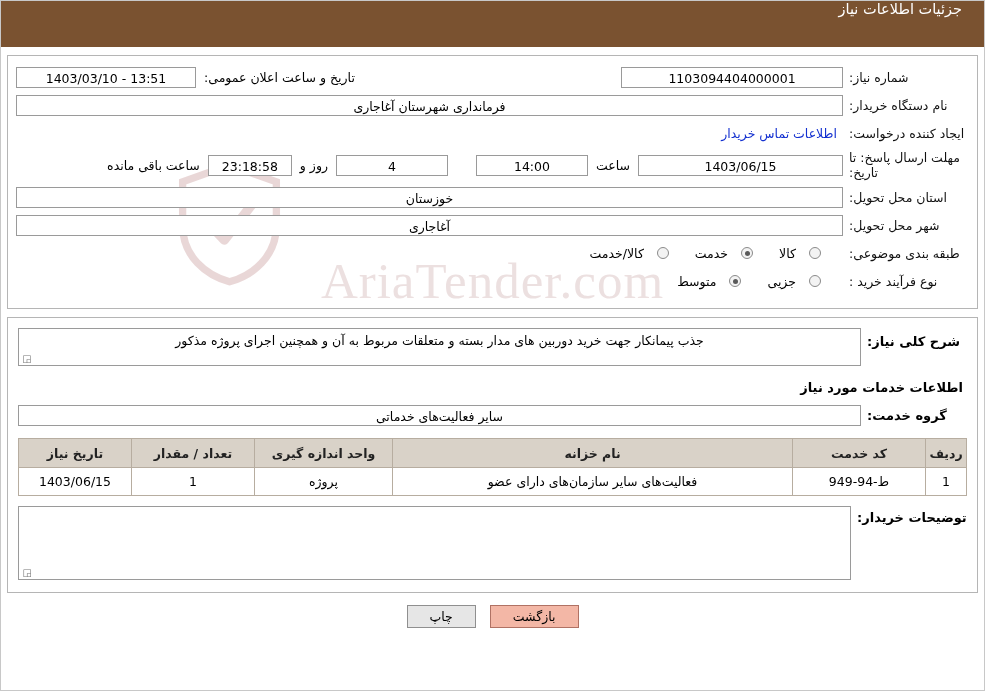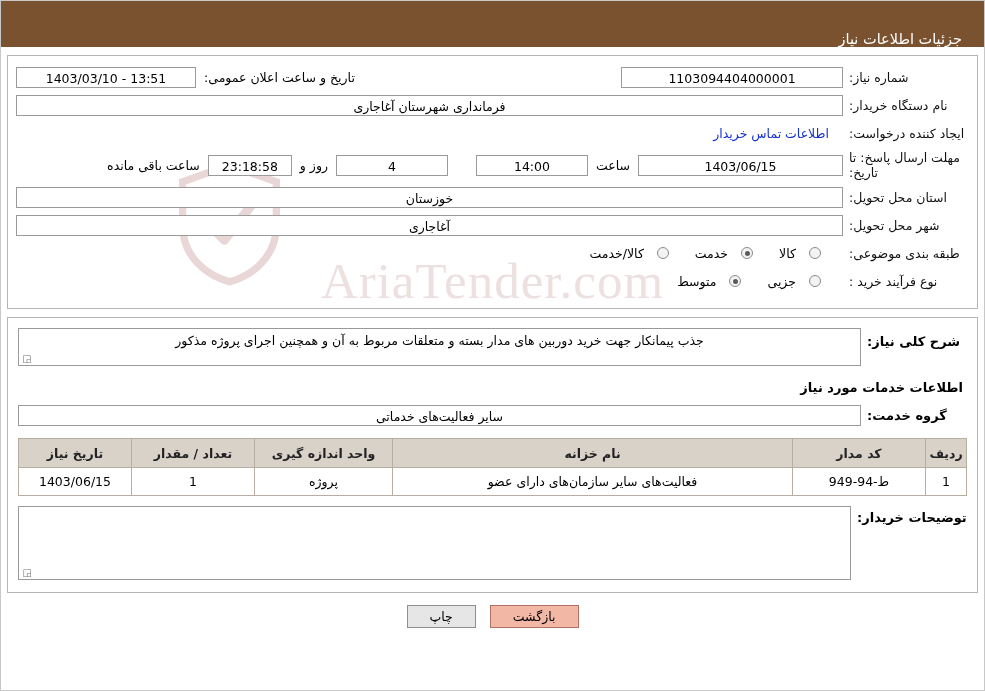--- a/index.html
+++ b/index.html
@@ -52,21 +52,21 @@
     width: 105px;
     height: 125px;
   }
 
   
   .header {
     height: 46px;
     background: #7a5230;
     color: #fff;
     display: flex;
-    align-items: flex-end;
+    align-items: flex-start;
     justify-content: flex-start;
     padding: 0 22px;
     box-sizing: border-box;
     font-size: 14.5px;
     position: relative;
     z-index: 2;
   }
 
   .panel {
     margin: 8px 6px 0 6px;
@@ -106,21 +106,21 @@
     font-size: 12.5px;
     overflow: hidden;
     white-space: nowrap;
   }
   .spacer { flex: 1; }
 
   .link {
     color: #1330d0;
     font-size: 12.5px;
     text-decoration: none;
-    margin-right: 14px;
+    margin-right: 6px;
     cursor: pointer;
   }
 
   .inline-lbl {
     font-size: 12.5px;
     padding: 0 8px;
     white-space: nowrap;
   }
 
   
@@ -383,21 +383,21 @@
 
     <div class="group-row">
       <div class="group-lbl">گروه خدمت:</div>
       <div class="fld" style="flex:1;text-align:center">سایر فعالیت‌های خدماتی</div>
     </div>
 
     <table class="items">
       <thead>
         <tr>
           <th style="width:38px">ردیف</th>
-          <th style="width:130px">کد مدار</th>
+          <th style="width:130px">کد خدمت</th>
           <th>نام خزانه</th>
           <th style="width:135px">واحد اندازه گیری</th>
           <th style="width:120px">تعداد / مقدار</th>
           <th style="width:110px">تاریخ نیاز</th>
         </tr>
       </thead>
       <tbody>
         <tr>
           <td>1</td>
           <td>ط-94-949</td>

